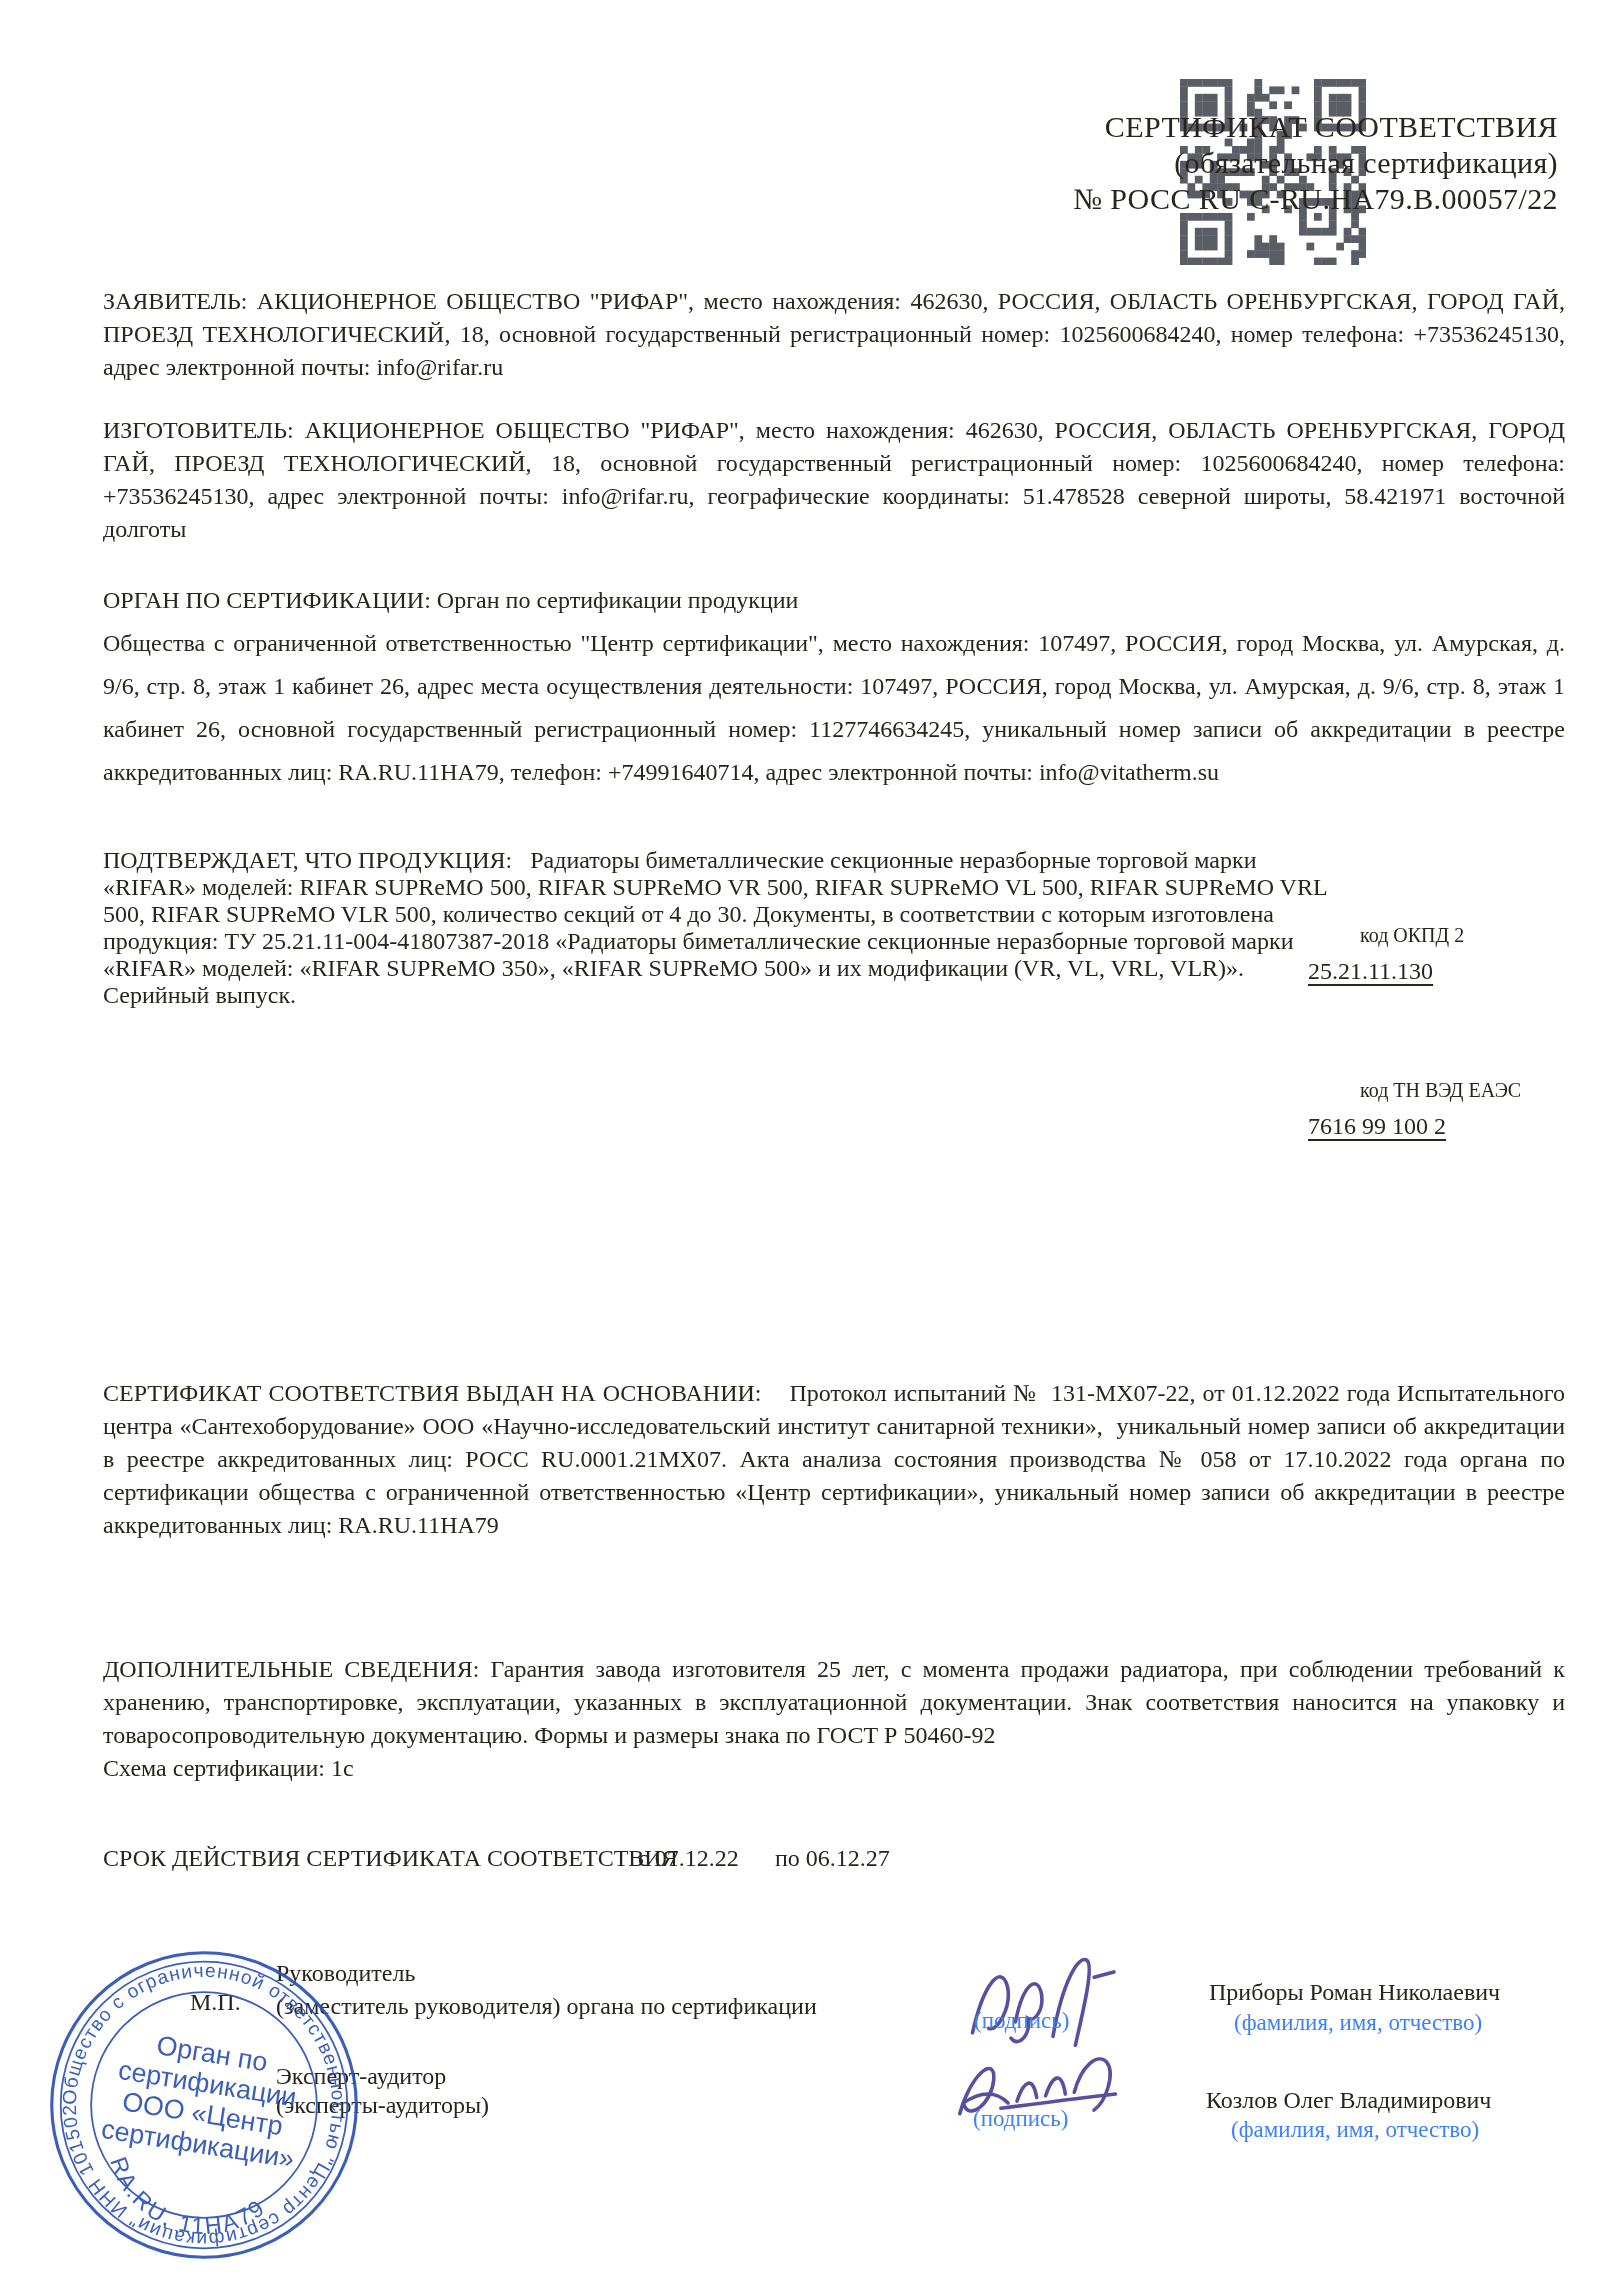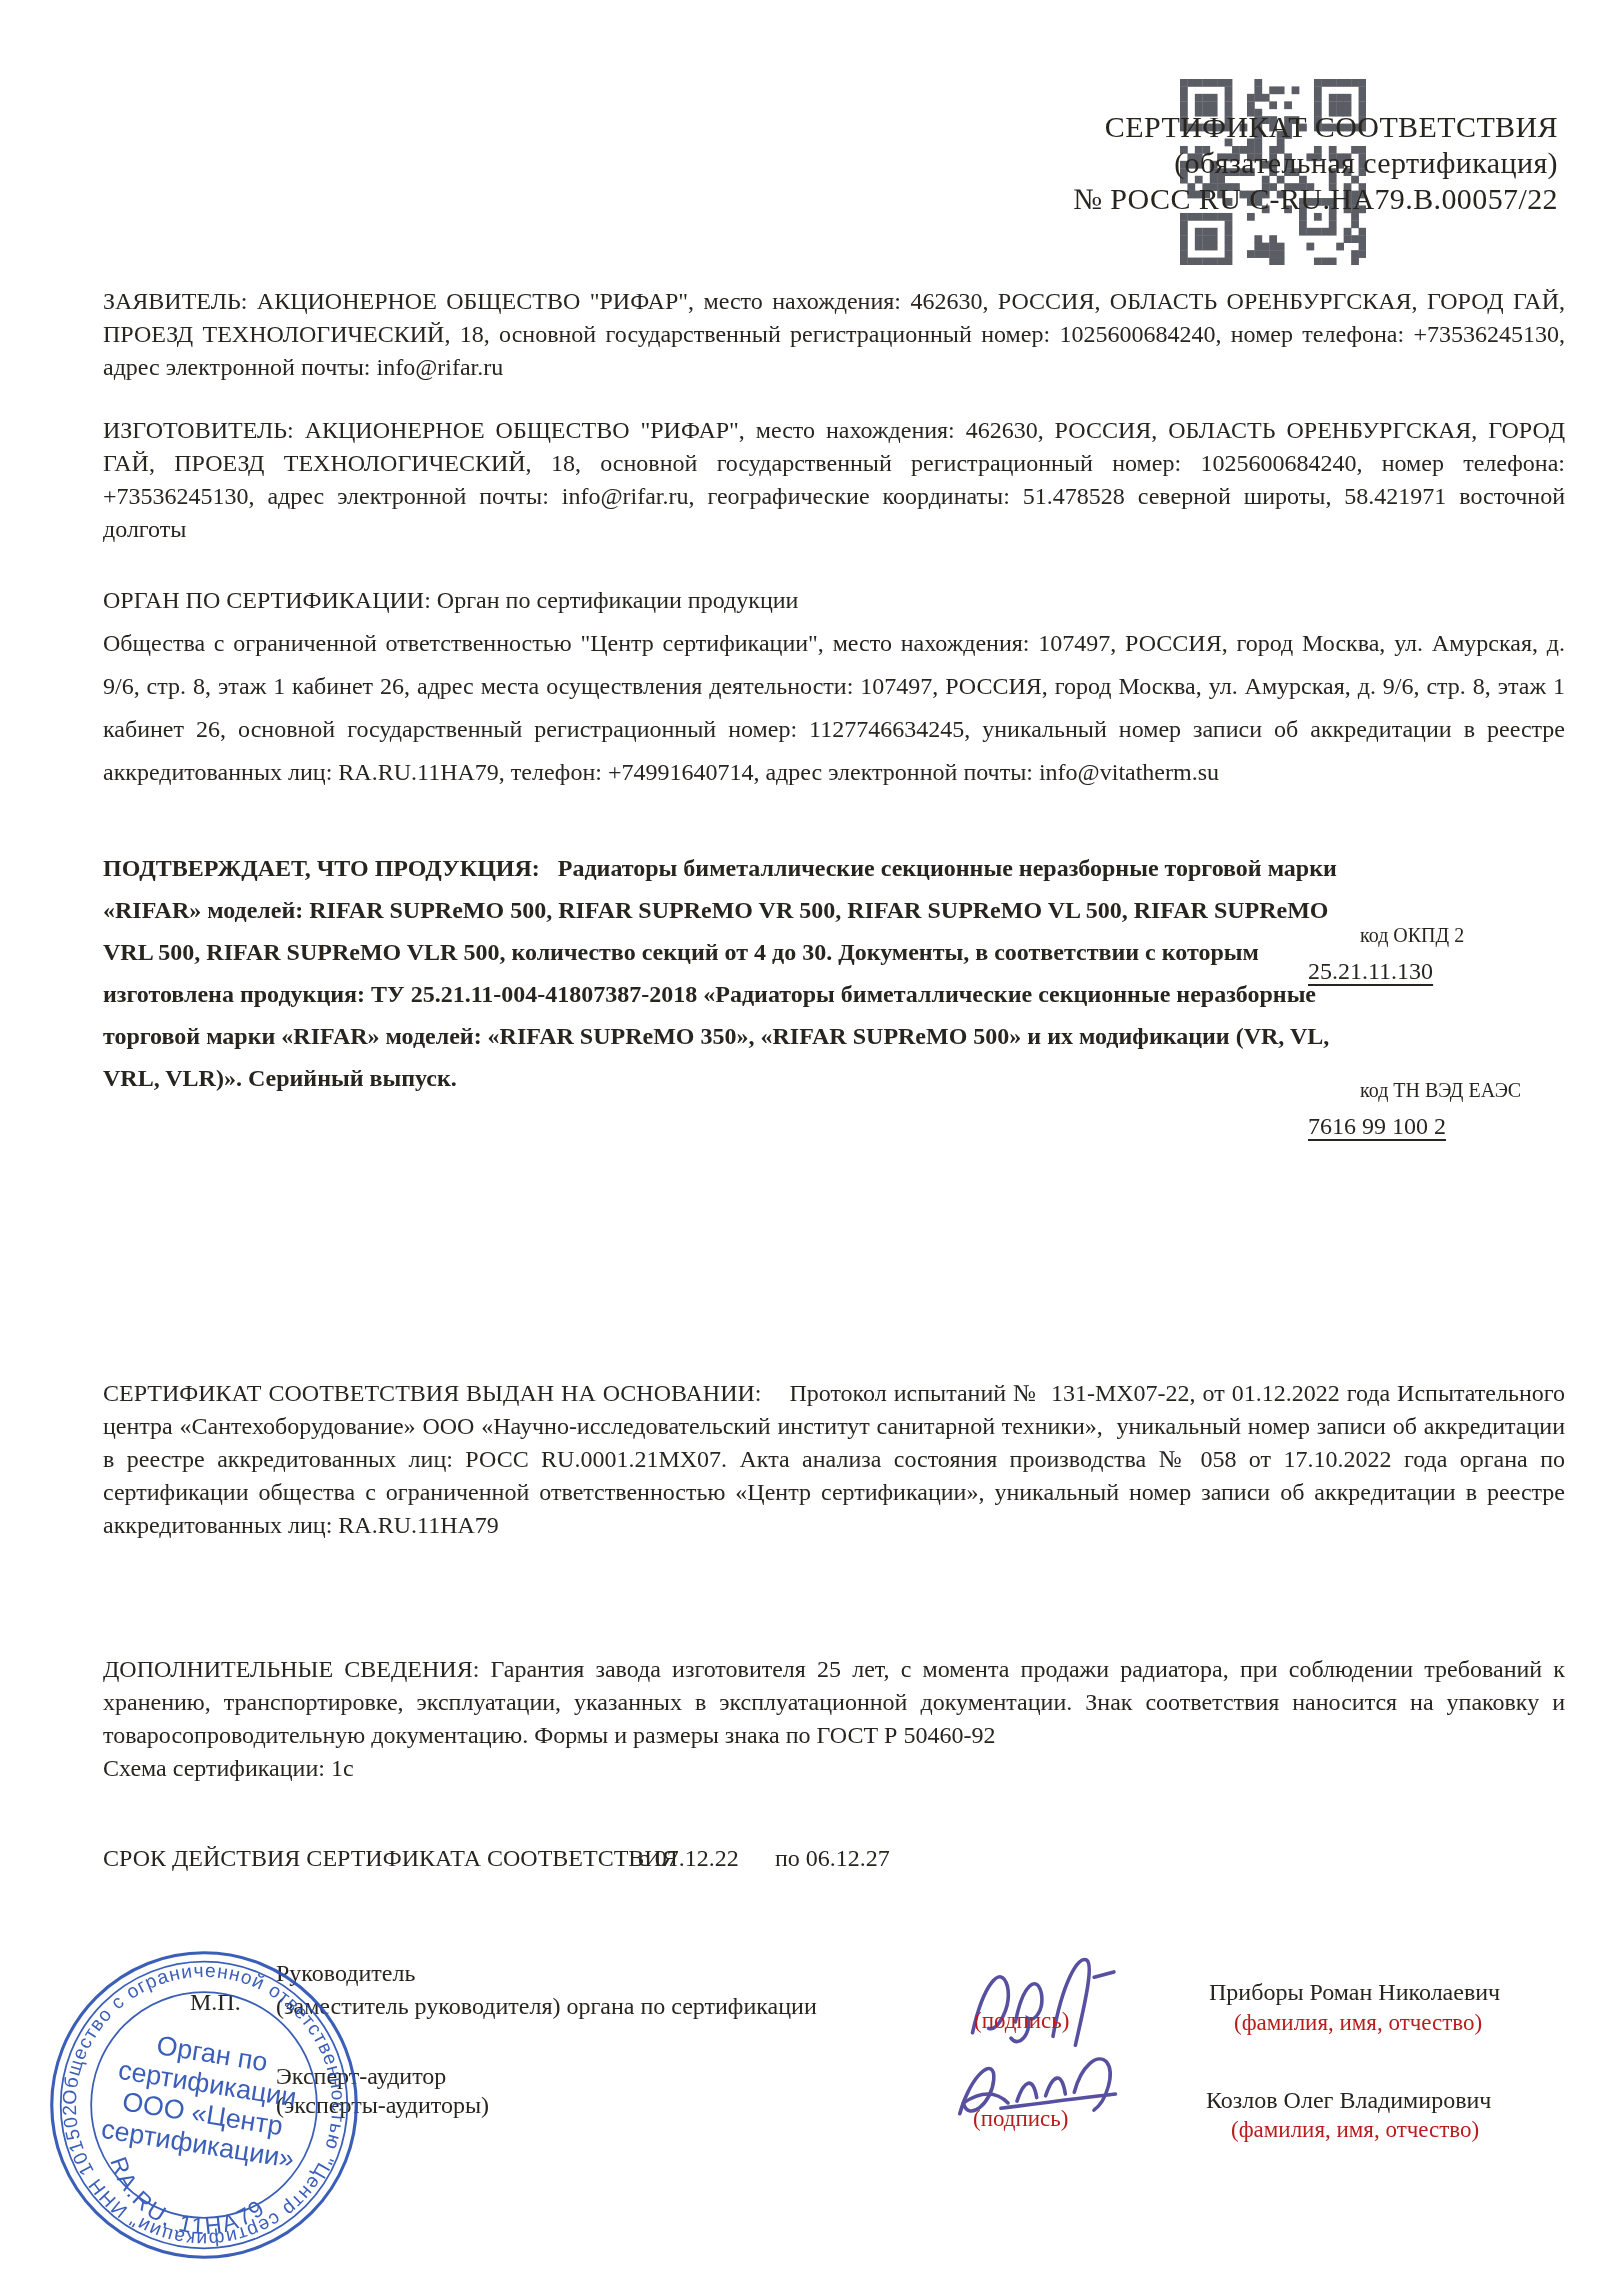--- a/index.html
+++ b/index.html
@@ -7,25 +7,25 @@
     position:relative;width:1622px;height:2293px;background:#fff;
     font-family:"Liberation Serif","DejaVu Serif",serif;color:#28251f;
     overflow:hidden;margin:0 auto;
   }
   .abs{position:absolute;}
   .title-block{left:0;top:109px;width:1558px;text-align:right;
     font-size:30px;line-height:36px;letter-spacing:0.4px;}
   .para{left:103px;width:1462px;font-size:24px;text-align:justify;}
   .lh38{line-height:33px;}
   .lh47{line-height:43px;}
-  .narrow{width:1238px;text-align:left;line-height:42px;font-weight:bold;}
+  .narrow{width:1238px;text-align:left;line-height:27px;}
   .code-label{left:1360px;font-size:20px;white-space:nowrap;font-family:Liberation Serif, serif;}
   .code-value{left:1308px;font-size:24px;text-decoration:underline;text-underline-offset:5.4px;white-space:nowrap;}
   .plain{font-size:24px;white-space:nowrap;}
-  .sig-caption{font-size:23px;color:#b91c1c;}
+  .sig-caption{font-size:23px;color:#3b82f6;}
   .stamp-svg,.sig-svg,.qr-svg{position:absolute;}
   .stamp-svg{left:41px;top:1942px;opacity:.92;}
   svg text{font-family:"Liberation Sans","DejaVu Sans",sans-serif;}
 </style>
 </head>
 <body>
 
 <div class="page">
 
   <svg class="qr-svg" id="qr" style="left:1180px;top:79px" width="186" height="186" viewBox="0 0 208 208">

